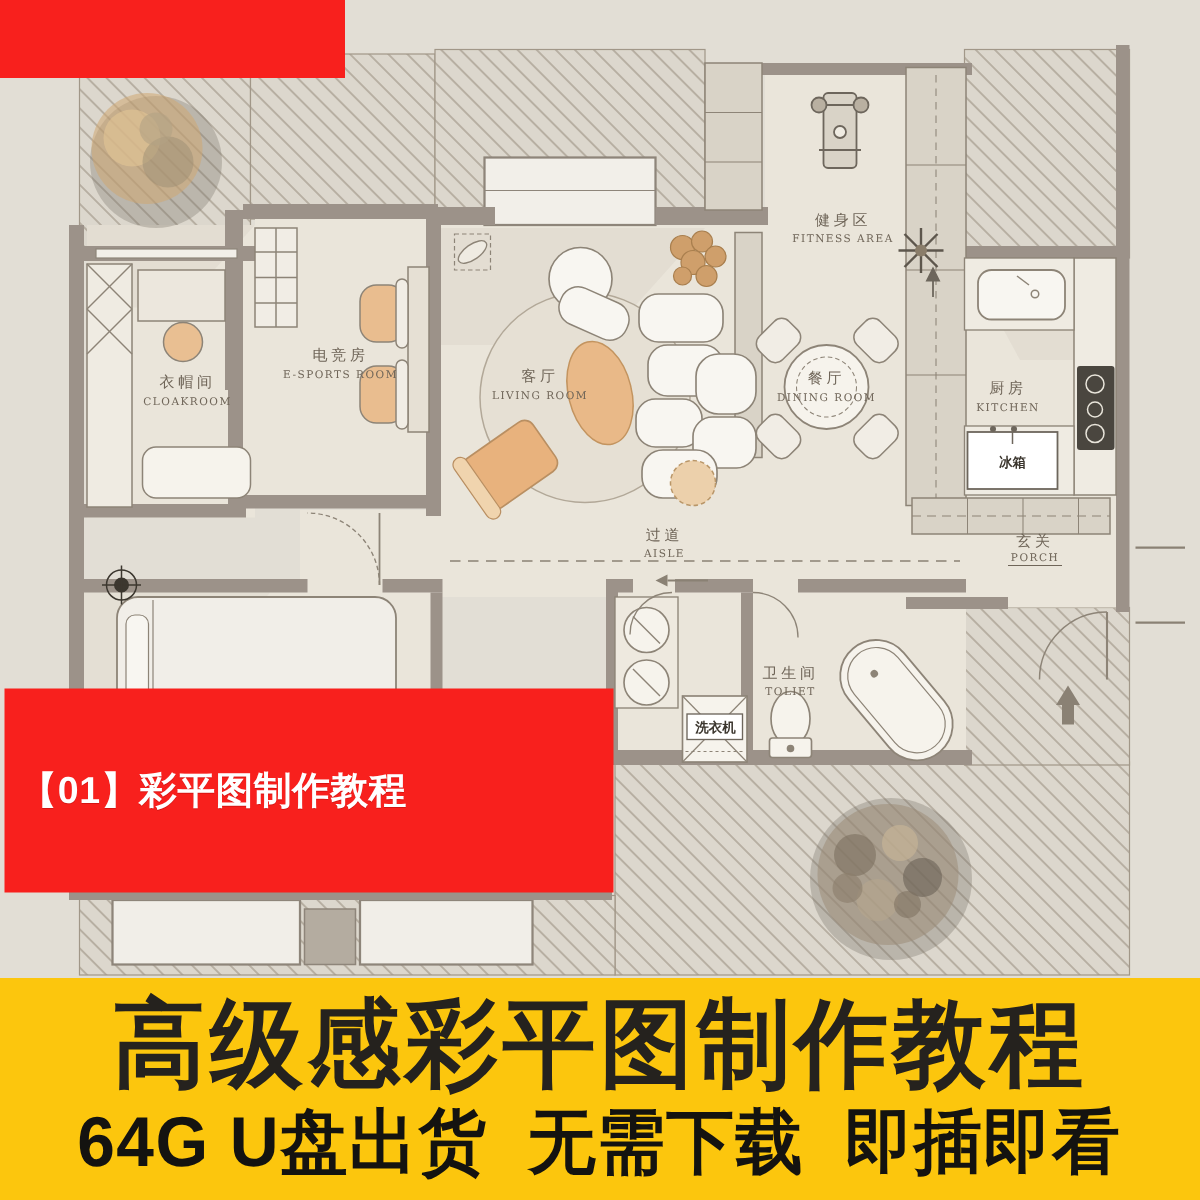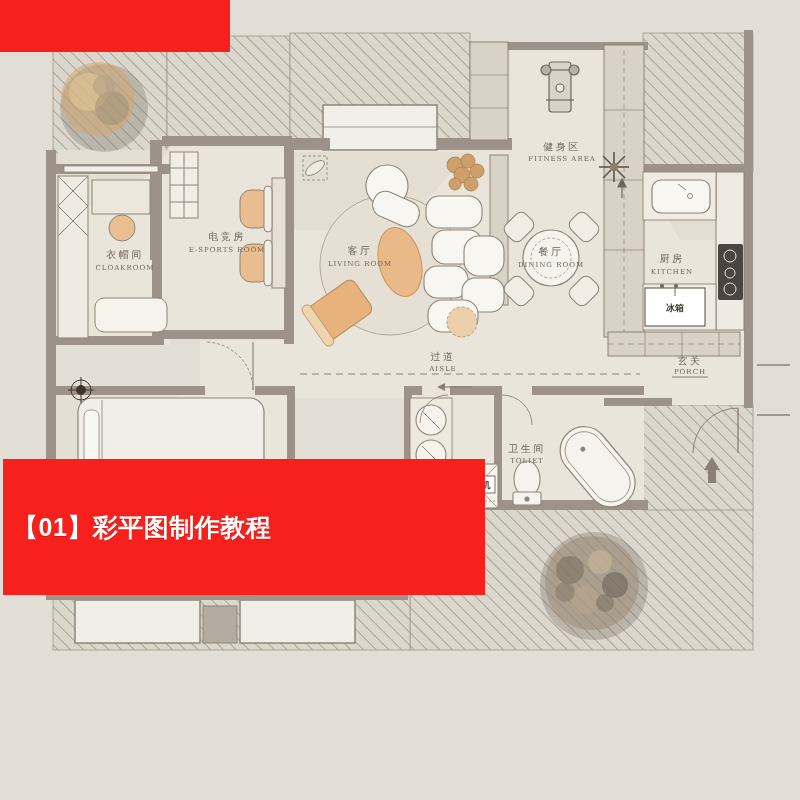--- a/index.html
+++ b/index.html
@@ -11,21 +11,21 @@
   
   .lbl-zh{font-family:"DejaVu Serif",serif;font-size:10px;letter-spacing:2.5px;fill:#6f6558;}
   .lbl-en{font-family:"DejaVu Serif",serif;font-size:7px;letter-spacing:1px;fill:#6f6558;}
   .appliance-lbl{font-family:"DejaVu Serif",serif;font-size:9px;font-weight:bold;fill:#3c372f;}
   
   .red-badge{
     position:absolute;left:0;top:0;width:230px;height:52px;background:#f8201d;
   }
   
   .promo-list{
-    position:absolute;left:3px;top:459px;width:482px;height:136px;
+    position:absolute;left:3px;top:459px;width:406px;height:136px;
     background:#f8201d;color:#ffffff;
     display:flex;flex-direction:column;justify-content:center;
     padding-left:10px;box-sizing:border-box;
   }
   .promo-item{
     font-size:25px;line-height:33px;font-weight:900;letter-spacing:0.5px;
     white-space:nowrap;
     text-shadow:0 1px 0 rgba(150,0,0,.35);
   }
   
@@ -374,14 +374,18 @@
       <text class="lbl-en" x="527" y="463">TOLIET</text>
     </g>
   </svg>
 
   <div class="red-badge"></div>
 
   <div class="promo-list">
     <div class="promo-item">【01】彩平图制作教程</div>
   </div>
 
+  <div class="banner">
+    <div class="banner-title">高级感彩平图制作教程</div>
+    <div class="banner-subtitle">64G U盘出货  无需下载  即插即看</div>
+  </div>
 
 </div>
 
 </body></html>

